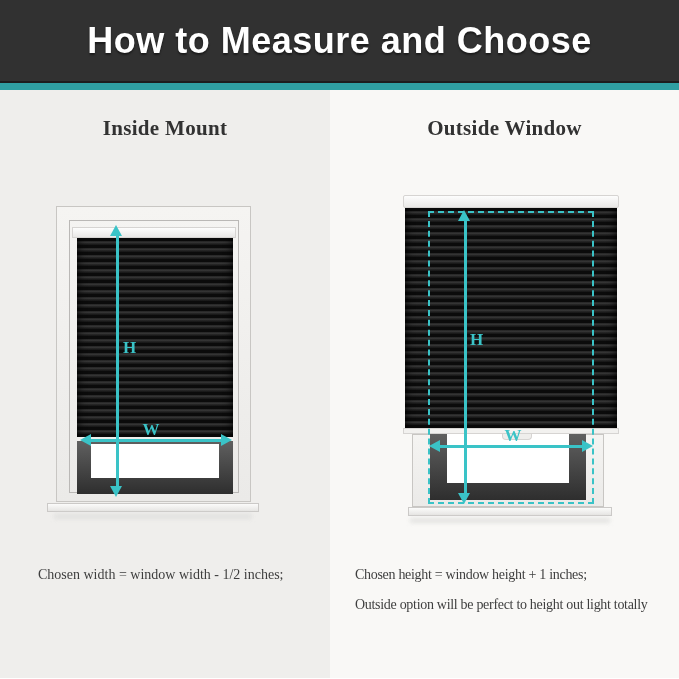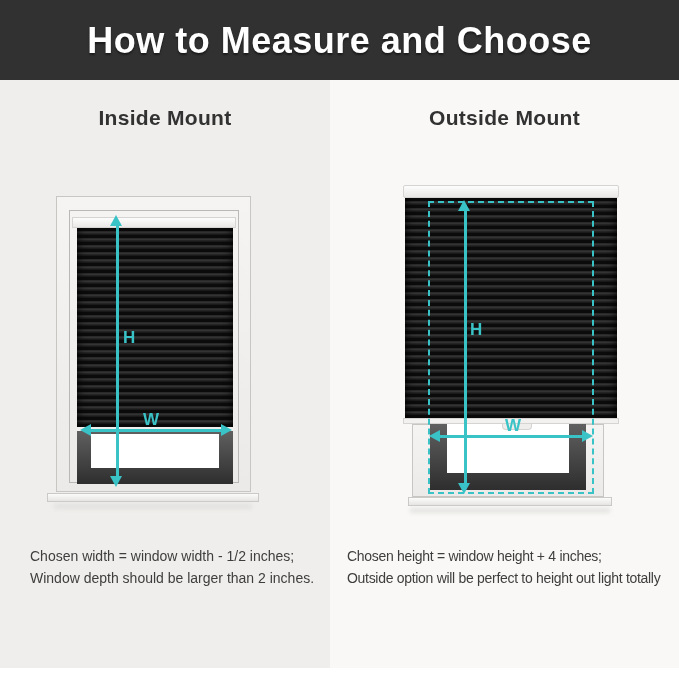--- a/index.html
+++ b/index.html
@@ -15,29 +15,29 @@
   }
   .banner h1{
     margin:0;color:#ffffff;font-size:36px;font-weight:bold;letter-spacing:.5px;
     text-shadow:0 2px 2px rgba(0,0,0,.45);
   }
   .accent-bar{
     position:absolute;left:0;top:83px;width:679px;height:7px;
     background:#2f9fa2;border-bottom:1px solid #f5f5f5;
   }
   
-  .panel{position:absolute;top:80px;height:588px;overflow:hidden;}
+  .panel{position:absolute;top:90px;height:588px;overflow:hidden;font-family:Liberation Serif, serif;}
   .panel-left{left:0;width:330px;background:#efeeec;}
   .panel-right{left:330px;width:349px;background:#f9f8f6;}
   .panel-title{
     position:absolute;left:0;top:26px;width:100%;margin:0;text-align:center;
     font-size:21px;font-weight:bold;color:#323232;letter-spacing:.3px;
   }
   .notes{position:absolute;font-size:14px;color:#3e3e3e;white-space:nowrap;}
-  .notes p{margin:0;line-height:21.5px;}
+  .notes p{margin:8px;line-height:21.5px;}
   .panel-left .notes{left:30px;top:466px;}
   .panel-right .notes{left:17px;top:466px;letter-spacing:-0.3px;}
 
   
   .abs{position:absolute;}
   .blind{
     background:repeating-linear-gradient(to bottom,
       #0b0b0b 0px,#0b0b0b 3px,#161616 3px,#3d3d3d 4px,#2a2a2a 5px,#141414 7px);
     box-shadow:inset 6px 0 8px -5px rgba(0,0,0,.85), inset -6px 0 8px -5px rgba(0,0,0,.85);
   }
@@ -125,26 +125,25 @@
     <div class="abs ah down in-h-down"></div>
     <div class="abs mlabel in-h-label">H</div>
 
     <div class="abs cyan-h in-w-line"></div>
     <div class="abs ah left in-w-left"></div>
     <div class="abs ah right in-w-right"></div>
     <div class="abs mlabel in-w-label">W</div>
 
     <div class="notes">
       <p>Chosen width = window width - 1/2 inches;</p>
-      <p>Window depth should be larger than 2 inches.</p>
     </div>
   </section>
 
   <section class="panel panel-right">
-    <h2 class="panel-title">Outside Mount</h2>
+    <h2 class="panel-title">Outside Window</h2>
 
     <div class="abs frame-light out-frame"></div>
     <div class="abs reveal-dark out-reveal"></div>
     <div class="abs opening-white out-opening"></div>
     <div class="abs sill out-sill"></div>
     <div class="abs sill-shadow out-sill-shadow"></div>
     <div class="abs headrail out-headrail"></div>
     <div class="abs blind out-blind"></div>
     <div class="abs out-rail"></div>
     <div class="abs out-tab"></div>
@@ -155,18 +154,18 @@
     <div class="abs ah up out-h-up"></div>
     <div class="abs ah down out-h-down"></div>
     <div class="abs mlabel out-h-label">H</div>
 
     <div class="abs cyan-h out-w-line"></div>
     <div class="abs ah left out-w-left"></div>
     <div class="abs ah right out-w-right"></div>
     <div class="abs mlabel out-w-label">W</div>
 
     <div class="notes">
-      <p>Chosen height = window height + 4 inches;</p>
+      <p>Chosen height = window height + 1 inches;</p>
       <p>Outside option will be perfect to height out light totally</p>
     </div>
   </section>
 
 </div>
 
 </body></html>

